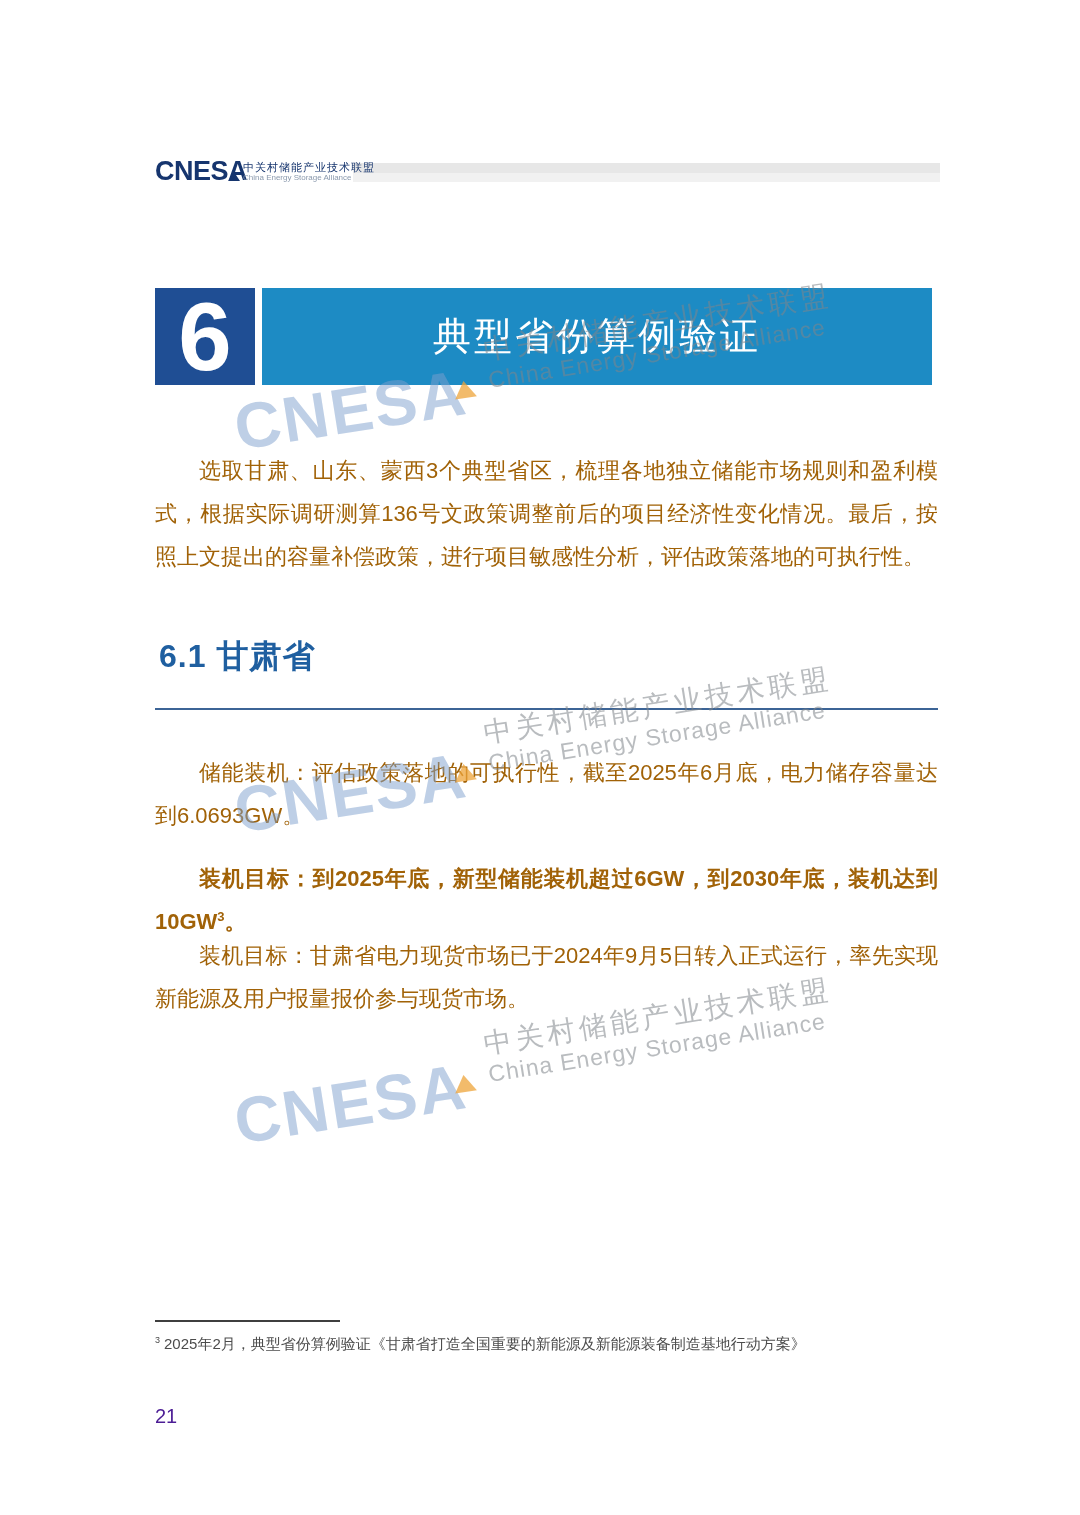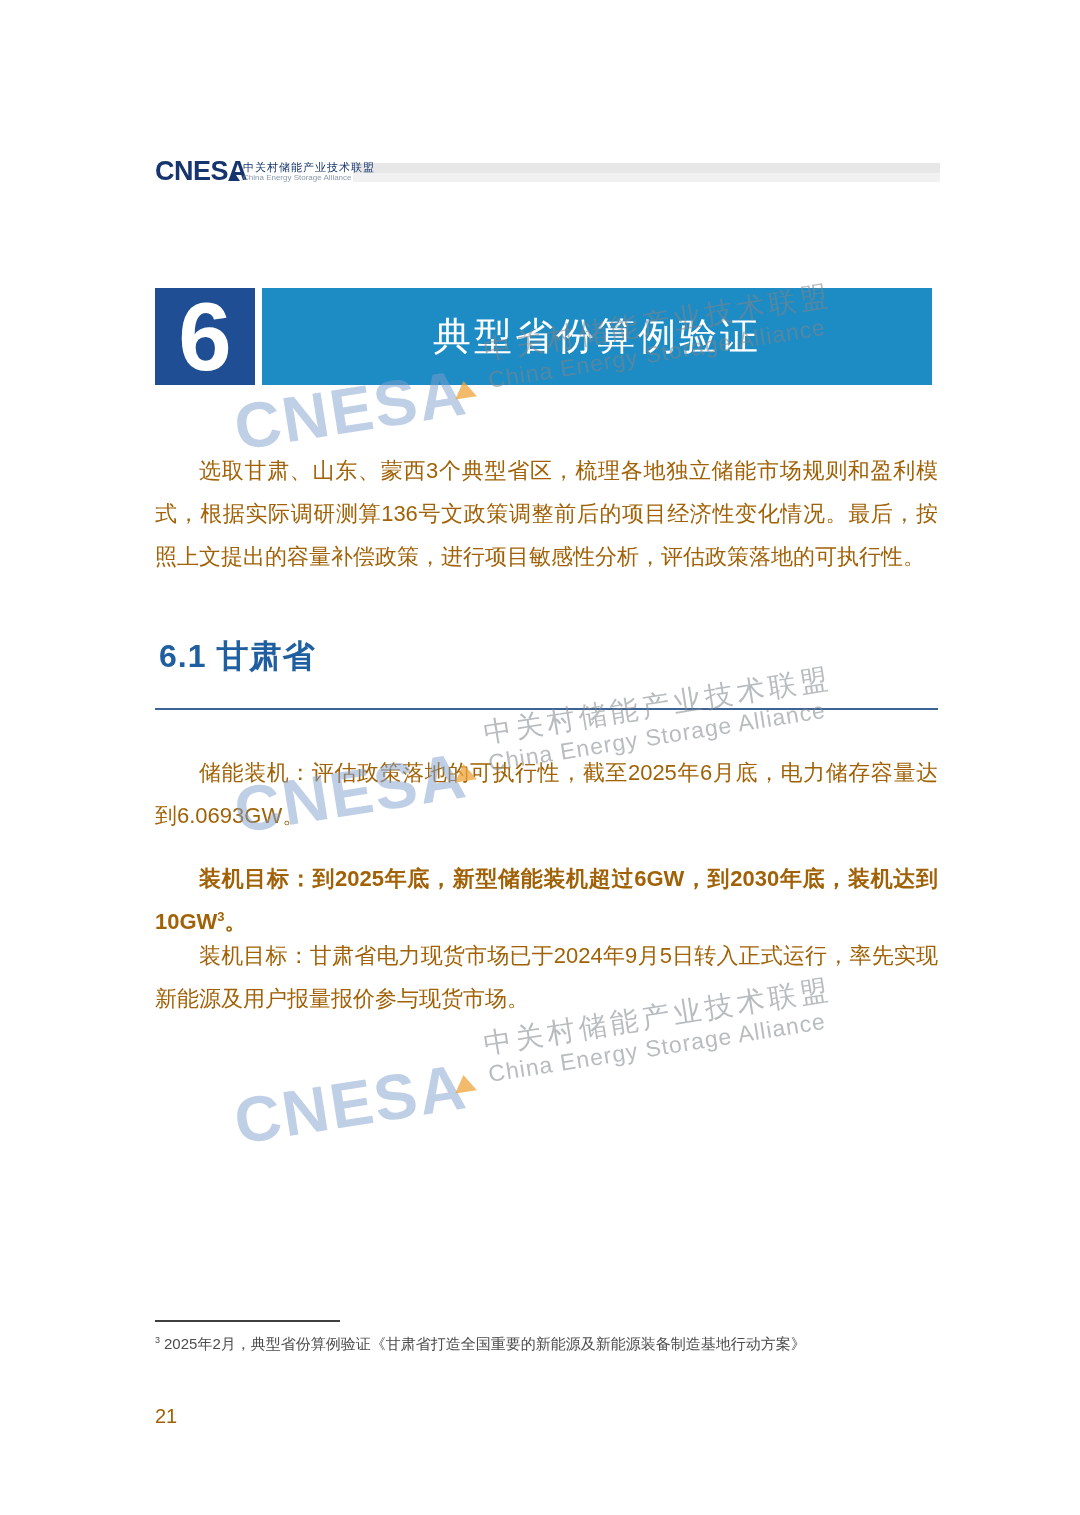--- a/index.html
+++ b/index.html
@@ -219,21 +219,21 @@
   }
   .footnote sup {
     font-size: 9px;
     margin-right: 4px;
   }
   .page-number {
     position: absolute;
     left: 155px;
     top: 1405px;
     font-size: 20px;
-    color: #a16207;
+    color: #4c1d95;
     z-index: 2;
   }
 </style>
 </head>
 <body>
 
 <div class="page">
 
   <span class="logo-word">CNESA</span>
   <span class="logo-mark"></span>

